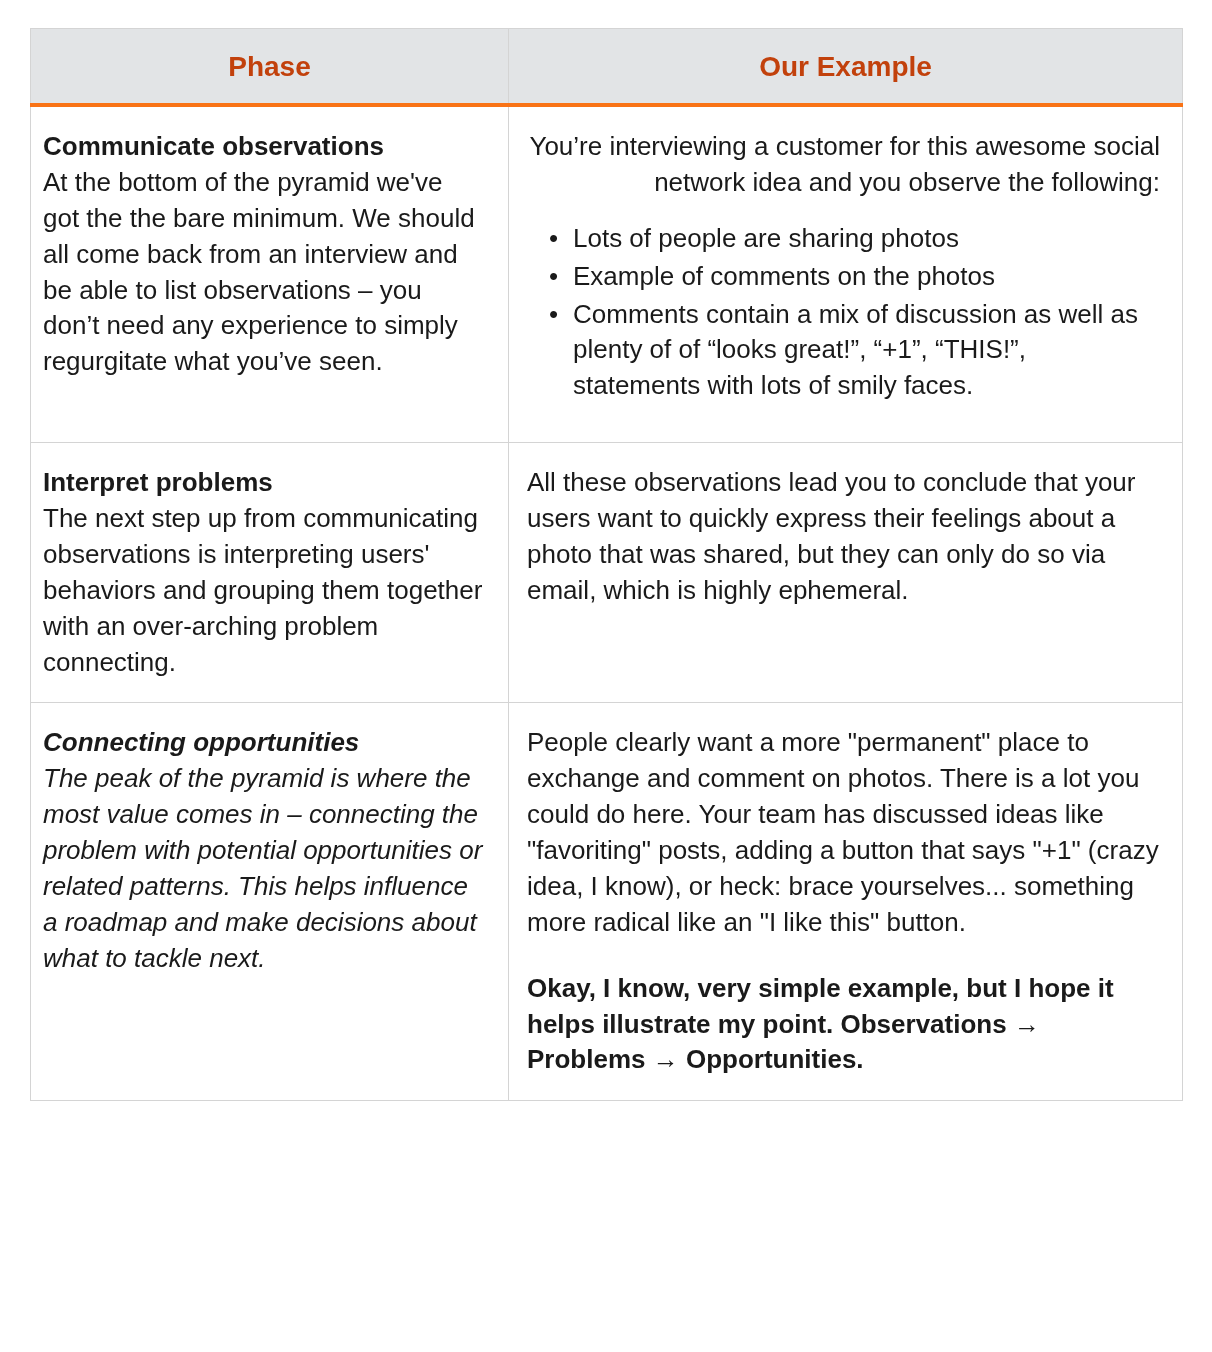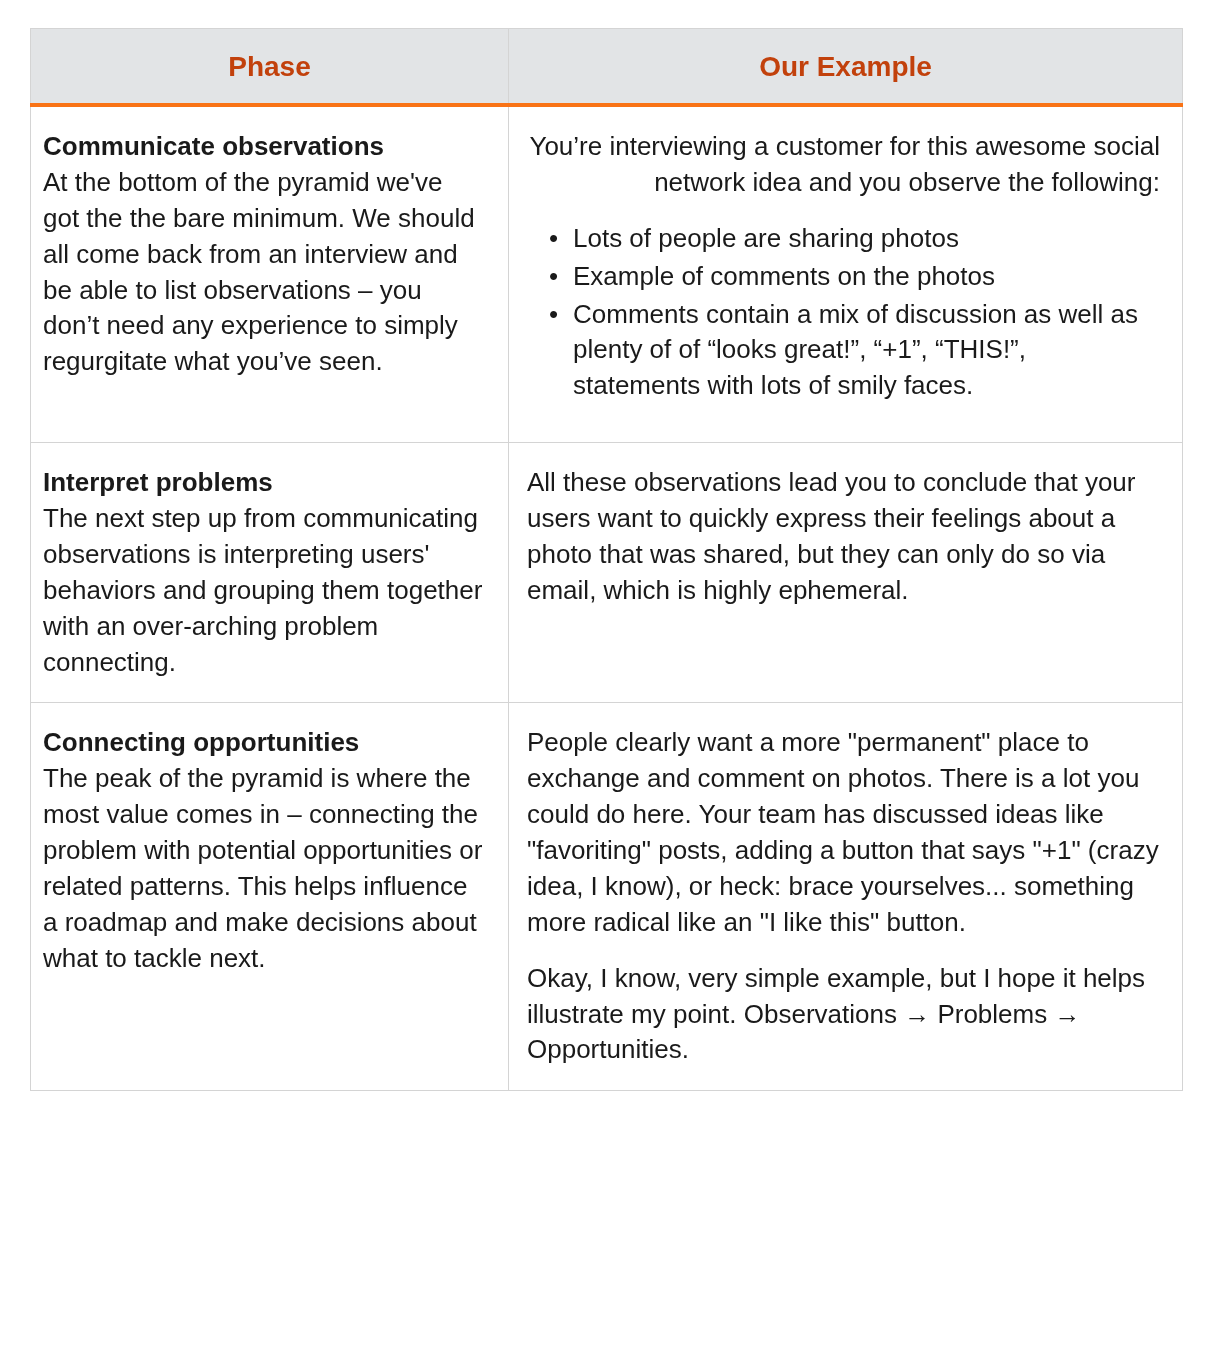--- a/index.html
+++ b/index.html
@@ -74,30 +74,32 @@
   ul.ex-list li::before {
     content: "\2022";
     position: absolute;
     left: 6px;
     top: 0;
   }
   .ex-para {
     display: block;
   }
   .ex-para + .ex-para {
-    margin-top: 20px;
+    margin-top: 30px;
+    font-weight: bold;
   }
   .mid-align {
     padding-top: 78px;
   }
   .phase-mid {
     padding-top: 40px;
   }
   .phase-bottom {
     padding-top: 108px;
+    font-style: italic;
   }
   .ex-bottom {
     padding-top: 28px;
   }
 </style>
 </head>
 <body>
 
 <div class="page">
   <table class="phase-table">

